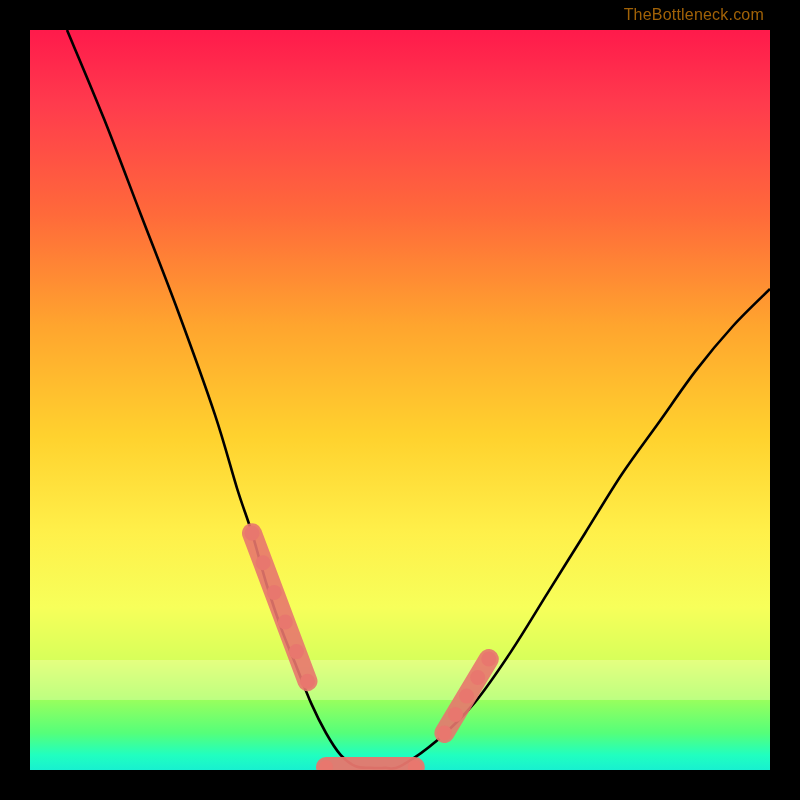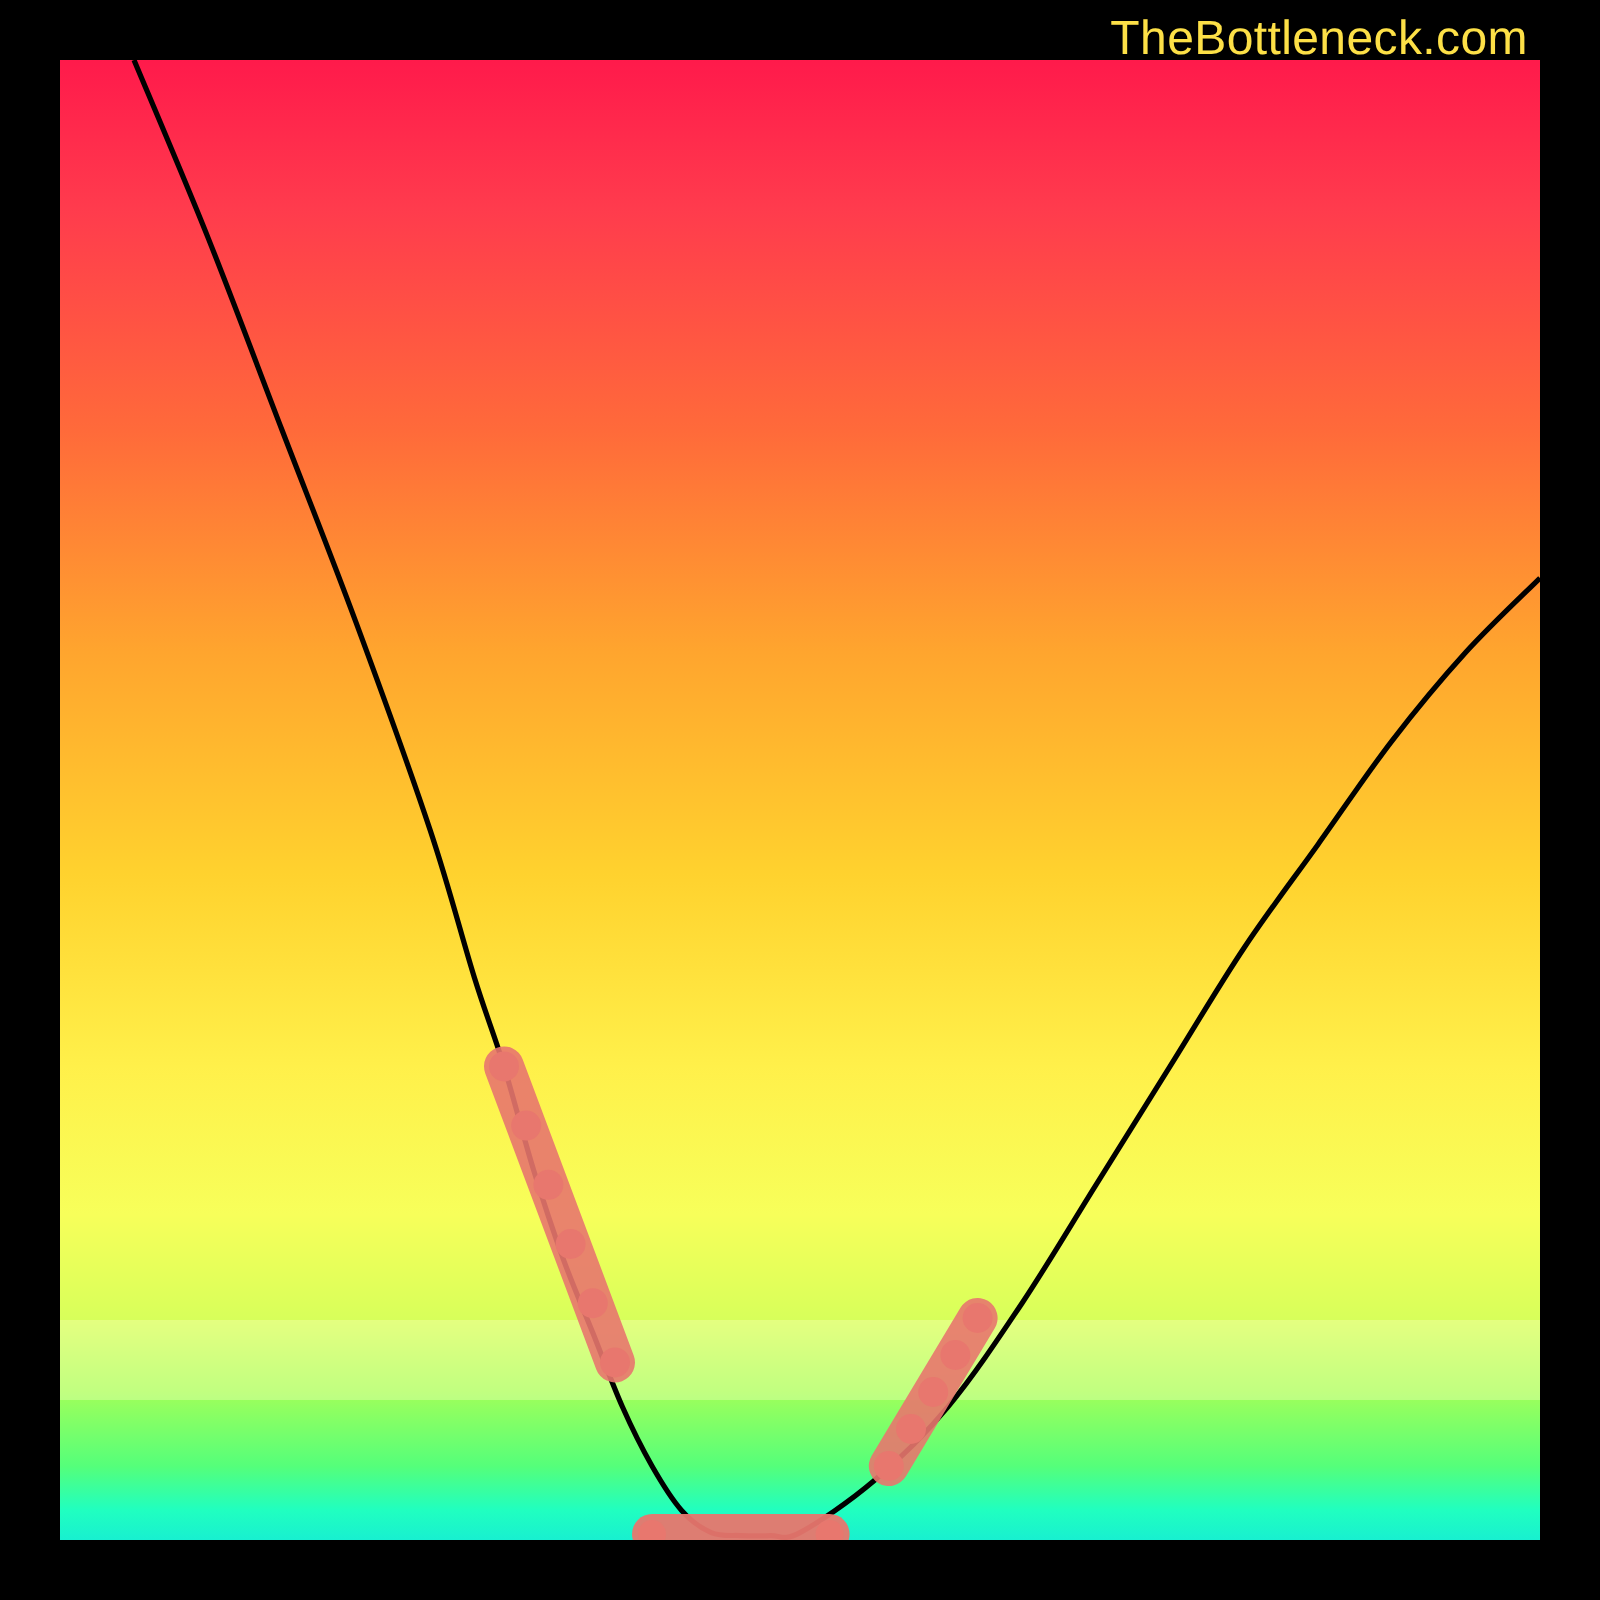--- a/index.html
+++ b/index.html
@@ -47,22 +47,22 @@
     left: 0;
     bottom: 70px;
     width: 740px;
     height: 40px;
     background: rgba(255,255,200,0.35);
   }
   .watermark {
     position: absolute;
     right: 36px;
     top: 6px;
-    color: #fde047;
-    font-size: 24px;
+    color: #a16207;
+    font-size: 16px;
     font-weight: 500;
     letter-spacing: 0.2px;
   }
   svg.curve {
     position: absolute;
     left: 0;
     top: 0;
     width: 740px;
     height: 740px;
     display: block;

